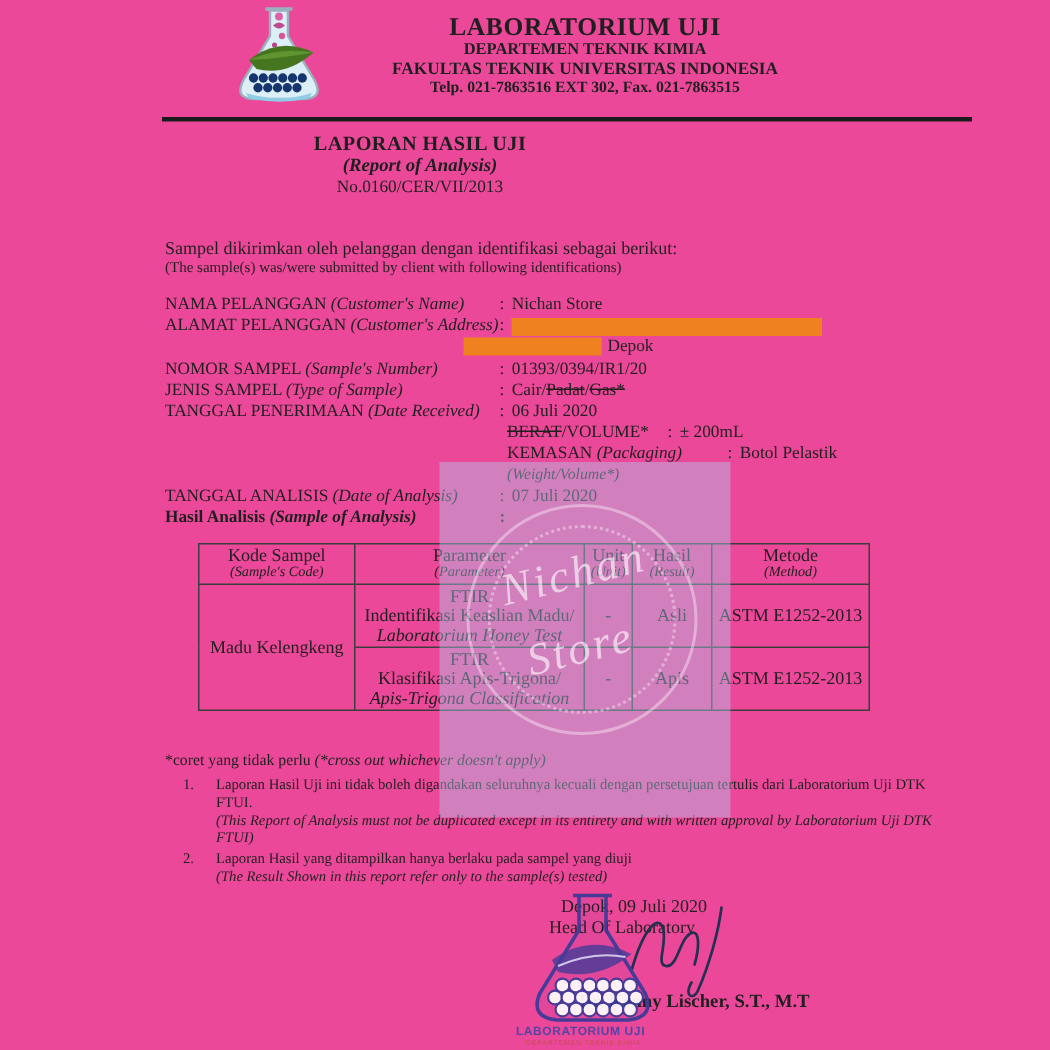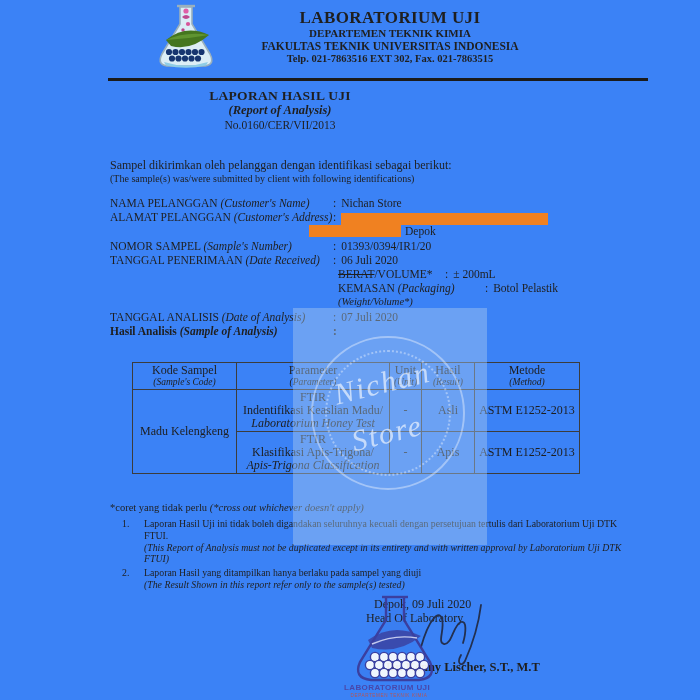--- a/index.html
+++ b/index.html
@@ -1,17 +1,17 @@
 <!DOCTYPE html>
 <html><head>
 <meta charset="utf-8">
 <style>
   html,body{margin:0;padding:0;background:#ffffff;}
   .page{
-    position:relative;width:700px;height:700px;background:#3b82f6;
+    position:relative;width:700px;height:700px;background:#ec4899;
     font-family:"Liberation Serif","DejaVu Serif",serif;color:#1f1f1f;
     overflow:hidden;
   }
   
   .logo{position:absolute;left:146px;top:2px;width:80px;height:68px;}
   .letterhead{position:absolute;left:230px;top:8px;width:320px;text-align:center;}
   .lh-org{font-size:17px;font-weight:bold;letter-spacing:.4px;line-height:19px;}
   .lh-dept{font-size:11px;font-weight:bold;line-height:13px;}
   .lh-fac{font-size:11.5px;font-weight:bold;line-height:13px;}
   .lh-tel{font-size:10.5px;font-weight:bold;line-height:12px;}
@@ -142,20 +142,24 @@
     <div class="drow addr2">
       <span class="redact bar2"></span>
       <span style="margin-left:4px;">Depok</span>
     </div>
 
     <div class="drow">
       <span class="dlabel"><span>NOMOR SAMPEL</span> <i>(Sample's Number)</i></span>
       <span class="dval"><span class="colon">:</span><span>01393/0394/IR1/20</span></span>
     </div>
 
+    <div class="drow">
+      <span class="dlabel"><span>JENIS SAMPEL</span> <i>(Type of Sample)</i></span>
+      <span class="dval"><span class="colon">:</span><span>Cair/</span><span class="strike">Padat</span><span>/</span><span class="strike">Gas*</span></span>
+    </div>
 
     <div class="drow">
       <span class="dlabel"><span>TANGGAL PENERIMAAN</span> <i>(Date Received)</i></span>
       <span class="dval"><span class="colon">:</span><span>06 Juli 2020</span></span>
     </div>
 
     <div class="drow sub">
       <span class="wvl"><span class="strike">BERAT</span><span>/VOLUME*</span></span>
       <span><span class="colon">:</span><span>± 200mL</span></span>
     </div>

